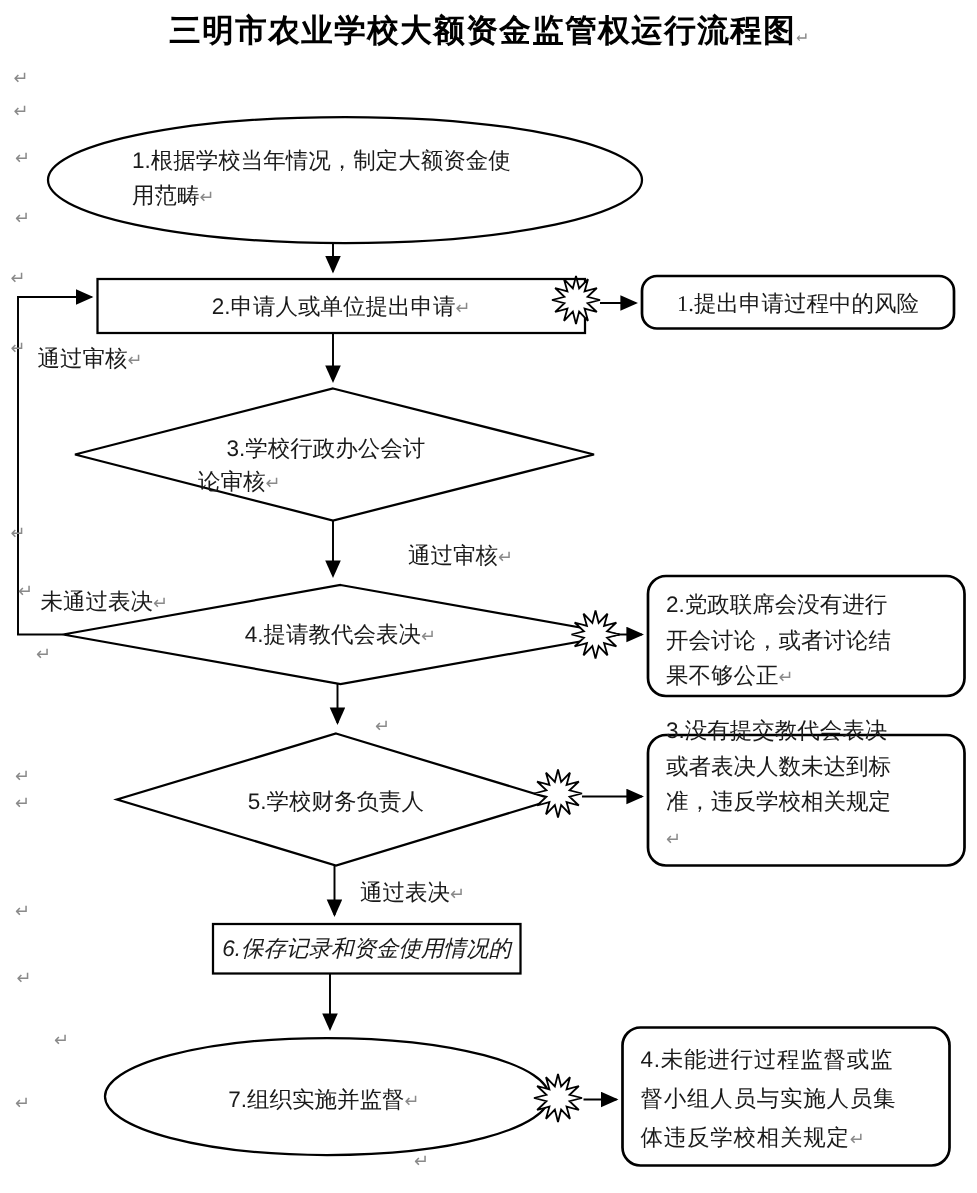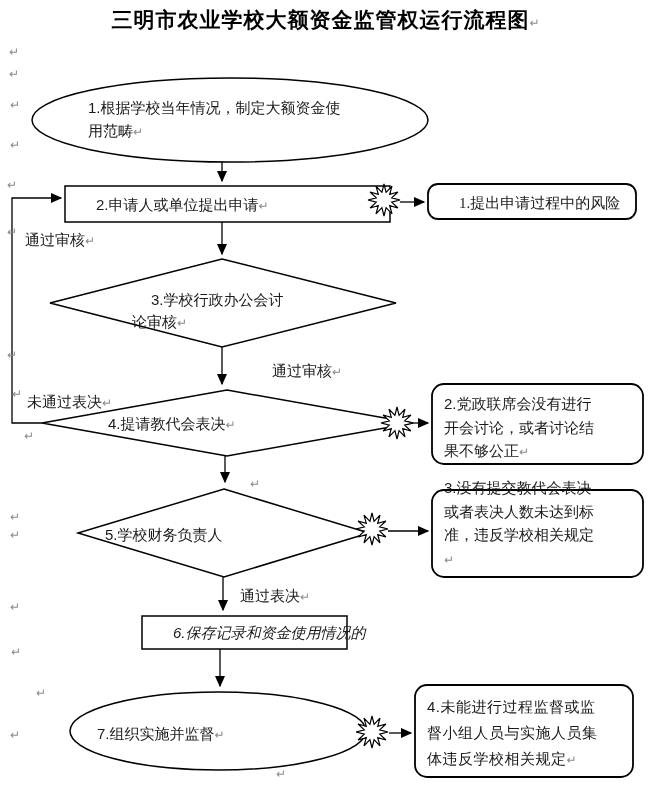--- a/index.html
+++ b/index.html
@@ -1,23 +1,23 @@
 <!DOCTYPE html>
 <html><head>
 <meta charset="utf-8">
 <style>
   html,body{margin:0;padding:0;background:#ffffff;}
   #page{position:relative;width:651px;height:795px;background:#ffffff;overflow:hidden;
         font-family:"Liberation Sans", sans-serif;color:#1a1a1a;}
   #shapes{position:absolute;left:0;top:0;width:651px;height:795px;}
   .txt{position:absolute;font-size:15px;line-height:22px;color:#1a1a1a;}
   .nowrap{white-space:nowrap;font-family:Liberation Serif, serif;}
-  .ctr{padding-left:31px;}
+  .ctr{text-align:center;}
   .pagetitle{position:absolute;left:0;right:0;top:6px;text-align:center;
-             font-size:21px;font-weight:bold;letter-spacing:1px;color:#000;}
+             font-size:21px;font-weight:bold;letter-spacing:1px;color:#000;font-family:Liberation Mono, monospace;}
   .pilcrow{color:#8a8a8a;font-size:12px;font-weight:normal;letter-spacing:0;}
   .mark{position:absolute;color:#8a8a8a;font-size:12px;line-height:12px;}
   .shape{fill:#ffffff;stroke:#000000;stroke-width:1.5;}
   .side{fill:#ffffff;stroke:#000000;stroke-width:1.8;}
   .edge{fill:none;stroke:#000000;stroke-width:1.3;}
   .burst{fill:#ffffff;stroke:#000000;stroke-width:1.2;}
 </style>
 </head>
 <body>
 

